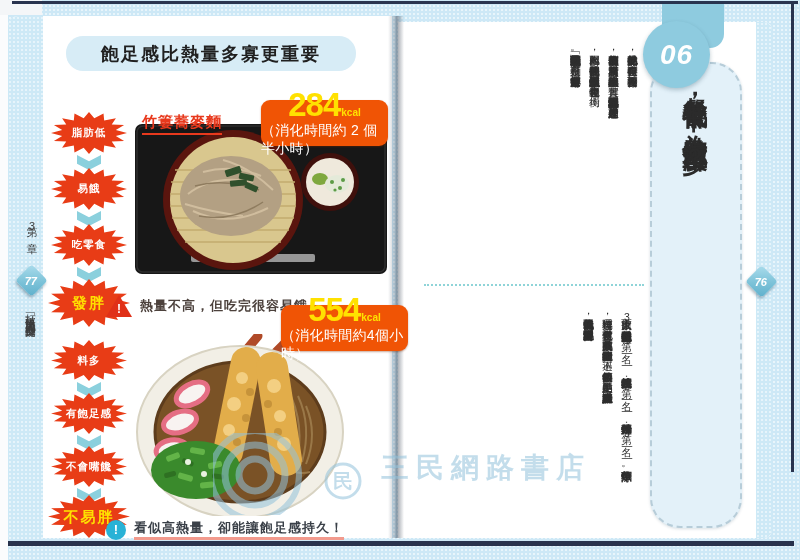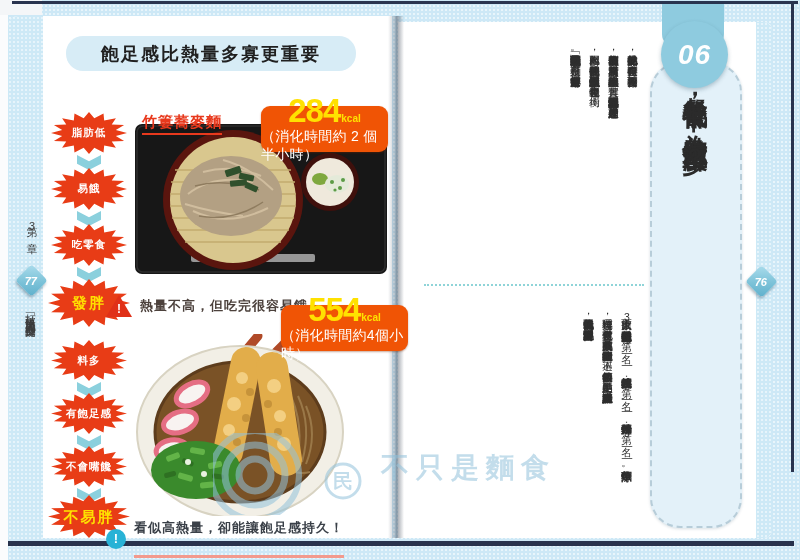--- a/index.html
+++ b/index.html
@@ -49,35 +49,35 @@
     border-bottom:2px solid #e8391d;padding-bottom:1px;z-index:3;}
   .kcal-badge{position:absolute;width:127px;height:46px;background:#f05405;border-radius:9px;z-index:3;
     display:flex;flex-direction:column;align-items:center;justify-content:center;box-shadow:0 1px 2px rgba(120,40,0,.4);}
   .kcal-row{display:flex;align-items:baseline;line-height:1;}
   .kcal-num{color:#ffe100;font-weight:800;font-size:33px;letter-spacing:-1px;}
   .kcal-unit{color:#ffe100;font-weight:bold;font-size:10px;margin-left:1px;}
   .kcal-digest{color:#ffffff;font-size:14px;margin-top:1px;letter-spacing:.3px;}
   
   .caption{position:absolute;display:flex;align-items:center;gap:8px;z-index:3;}
   .cap-text{font-size:13px;font-weight:bold;color:#4c413c;letter-spacing:1px;}
-  .cap-text.underlined{color:#3a4048;border-bottom:3px solid #f29a8d;padding-bottom:18px;}
+  .cap-text.underlined{color:#3a4048;border-bottom:3px solid #f29a8d;padding-bottom:0;}
   .tri{width:26px;height:22px;background:#e03018;clip-path:polygon(50% 0,100% 100%,0 100%);
     display:flex;align-items:flex-end;justify-content:center;}
   .tri span{color:#fff;font-weight:800;font-size:12px;line-height:1;margin-bottom:2px;}
   .info-dot{width:20px;height:20px;border-radius:50%;background:#28b2d6;
     display:flex;align-items:center;justify-content:center;color:#fff;font-weight:800;font-size:13px;}
   .photo{position:absolute;z-index:1;}
   
   .body-block{position:absolute;height:232px;writing-mode:vertical-rl;text-orientation:upright;
     font-size:10.5px;line-height:19px;color:#2e2e2e;}
   .body-block p{margin:0;text-indent:1em;}
   .divider{position:absolute;border-top:2px dotted #8fd4d8;}
   
   .tab-stem{left:662px;top:4px;width:62px;height:44px;background:#8ecbdf;border-radius:0 0 14px 14px;}
-  .tab-circle{left:661px;top:21px;width:67px;height:67px;border-radius:50%;background:#8ecbdf;
+  .tab-circle{left:643px;top:21px;width:67px;height:67px;border-radius:50%;background:#8ecbdf;
     box-shadow:0 2px 4px rgba(40,80,100,.3);display:flex;align-items:center;justify-content:center;z-index:4;}
   .tab-circle span{color:#fff;font-weight:800;font-size:28px;font-style:italic;letter-spacing:1px;}
   .title-bubble{left:650px;top:62px;width:88px;height:462px;background:#e3f1f9;
     border:2px dashed #b7cdd9;border-radius:30px;box-shadow:0 1px 3px rgba(40,80,100,.18);
     display:flex;align-items:flex-start;justify-content:center;z-index:3;}
   .title-bubble span{writing-mode:vertical-rl;text-orientation:upright;
     font-size:25px;font-weight:800;color:#2b2b2b;letter-spacing:2px;margin-top:14px;}
   
   .watermark{left:213px;top:433px;width:380px;height:82px;opacity:.55;z-index:50;pointer-events:none;}
   .wm-brand{position:absolute;left:168px;top:16px;font-size:28px;font-weight:bold;color:#93c2db;letter-spacing:7px;}
@@ -117,21 +117,21 @@
 
   <div class="burst" style="left:51px;top:340px;width:76px;height:41px;">料多</div>
   <div class="chev" style="left:77px;top:382px;"></div>
   <div class="burst" style="left:51px;top:393px;width:76px;height:41px;">有飽足感</div>
   <div class="chev" style="left:77px;top:435px;"></div>
   <div class="burst" style="left:51px;top:446px;width:76px;height:41px;">不會嘴饞</div>
   <div class="chev" style="left:77px;top:488px;"></div>
   <div class="burst big" style="left:48px;top:495px;width:82px;height:43px;">不易胖</div>
 
   <div class="food-label" style="left:142px;top:96px;margin-top:17px;">竹簍蕎麥麵</div>
-  <div class="kcal-badge" style="left:261px;top:106px;">
+  <div class="kcal-badge" style="left:261px;top:100px;">
     <div class="kcal-row">
       <span class="kcal-num">284</span>
       <span class="kcal-unit">kcal</span>
     </div>
     <div class="kcal-digest">（消化時間約 2 個半小時）</div>
   </div>
 
   <div class="photo" style="left:133px;top:116px;width:257px;height:164px;">
     <svg width="257" height="164" viewBox="0 0 257 164">
       <rect x="206" y="8" width="38" height="28" rx="6" fill="#6e2318"></rect>
@@ -289,16 +289,16 @@
   <div class="abs watermark">
     <svg width="165" height="82" viewBox="0 0 165 82">
       <g fill="none" stroke="#93c2db" stroke-width="7">
         <circle cx="42" cy="42" r="16"></circle>
         <circle cx="42" cy="42" r="30"></circle>
         <circle cx="42" cy="42" r="44" stroke-width="6"></circle>
       </g>
       <circle cx="130" cy="48" r="17" fill="none" stroke="#93c2db" stroke-width="3"></circle>
       <text x="130" y="55" text-anchor="middle" font-size="20" font-weight="bold" fill="#93c2db" font-family="Liberation Sans, sans-serif">民</text>
     </svg>
-    <span class="wm-brand">不只是麵食</span>
+    <span class="wm-brand">三民網路書店</span>
   </div>
 
 </div>
 
 </body></html>

